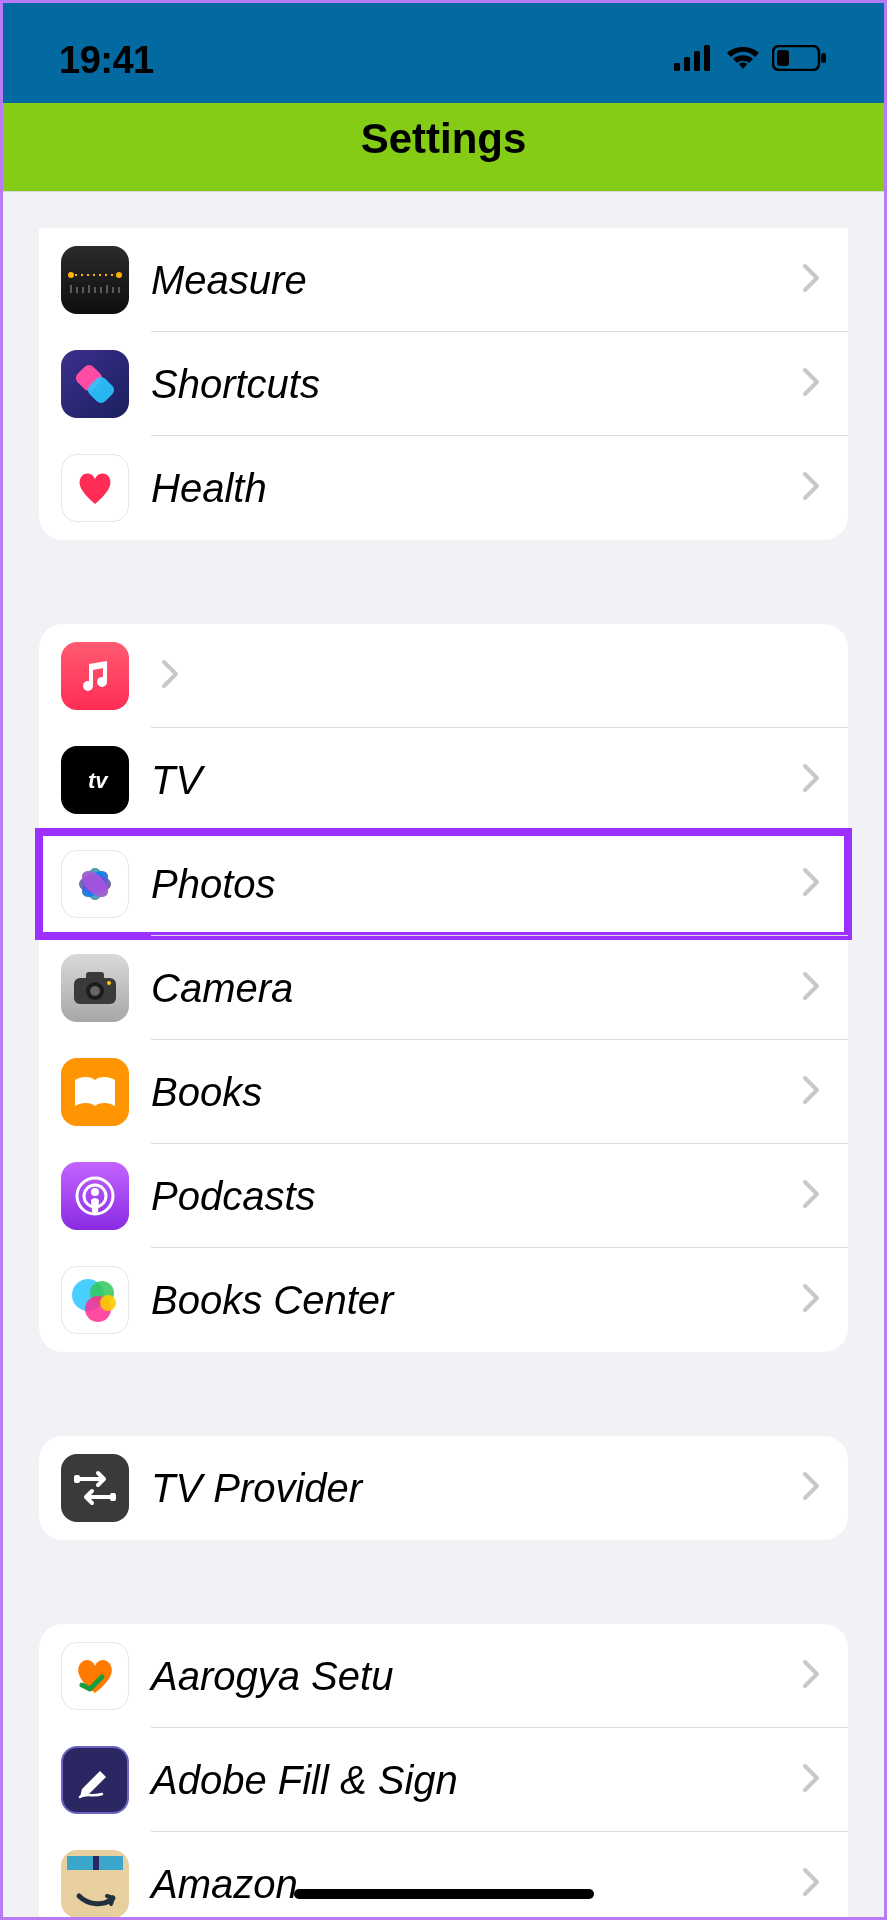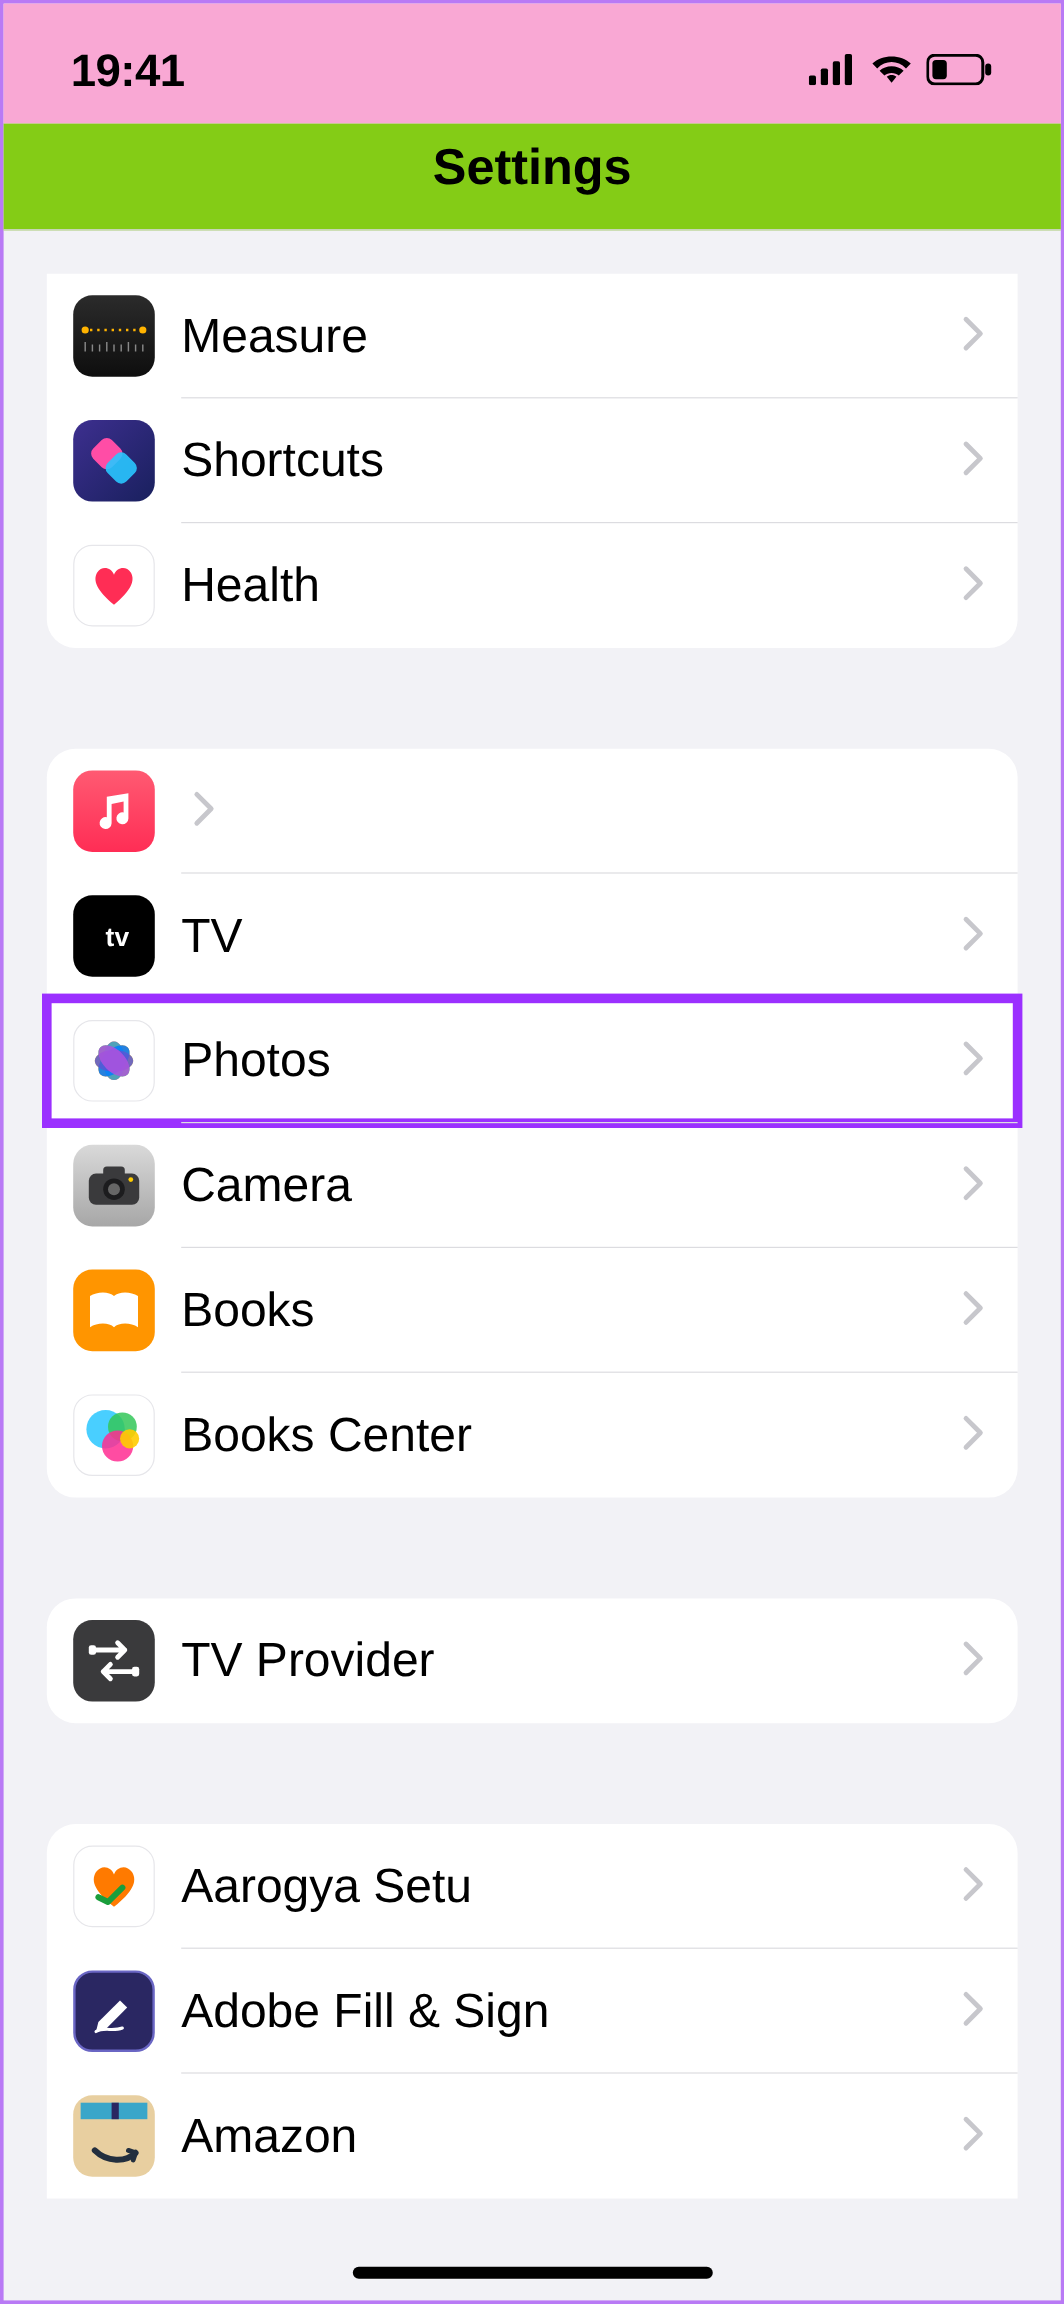--- a/index.html
+++ b/index.html
@@ -18,21 +18,21 @@
     position: relative;
   }
 
   
   .status-bar {
     display: flex;
     align-items: center;
     justify-content: space-between;
     padding: 24px 56px 10px 56px;
     height: 100px;
-    background: #f9a8d4;
+    background: #0369a1;
   }
   .status-time {
     font-size: 38px;
     font-weight: 700;
     letter-spacing: -0.5px;
   }
   .status-icons {
     display: flex;
     align-items: center;
     gap: 10px;
@@ -50,20 +50,21 @@
   }
 
   
   .scroll {
     position: absolute;
     top: 225px;
     bottom: 0;
     left: 0;
     right: 0;
     overflow: hidden;
+    font-style: italic;
   }
   .group {
     background: #ffffff;
     margin: 0 36px 84px 36px;
     border-radius: 24px;
   }
   .group.first { margin-top: 0; border-top-left-radius: 0; border-top-right-radius: 0; }
   
   .group.first { border-radius: 0 0 24px 24px; }
 
@@ -328,20 +329,37 @@
         </div>
         <div class="row-label">Books</div>
         <span class="chevron">
           <svg width="18" height="30" viewBox="0 0 18 30">
               <path d="M3 3 L15 15 L3 27" stroke="#c7c7cc" stroke-width="4" fill="none" stroke-linecap="round" stroke-linejoin="round"></path>
             </svg>
         </span>
         <div class="separator"></div>
       </div>
 
+      <div class="row">
+        <div class="app-icon bg-podcasts">
+          <svg width="48" height="48" viewBox="0 0 48 48">
+            <circle cx="24" cy="24" r="18" fill="none" stroke="#fff" stroke-width="3"></circle>
+            <circle cx="24" cy="24" r="11" fill="none" stroke="#fff" stroke-width="3"></circle>
+            <circle cx="24" cy="20" r="4" fill="#fff"></circle>
+            <path d="M20 28 Q24 24 28 28 L27 40 Q24 42 21 40 Z" fill="#fff"></path>
+          </svg>
+        </div>
+        <div class="row-label">Podcasts</div>
+        <span class="chevron">
+          <svg width="18" height="30" viewBox="0 0 18 30">
+              <path d="M3 3 L15 15 L3 27" stroke="#c7c7cc" stroke-width="4" fill="none" stroke-linecap="round" stroke-linejoin="round"></path>
+            </svg>
+        </span>
+        <div class="separator"></div>
+      </div>
 
       <div class="row">
         <div class="app-icon bg-gamecenter">
           <svg width="54" height="54" viewBox="0 0 54 54">
             <circle cx="20" cy="22" r="16" fill="#29c7ff" opacity="0.85"></circle>
             <circle cx="34" cy="20" r="12" fill="#34c759" opacity="0.85"></circle>
             <circle cx="30" cy="36" r="13" fill="#ff2d92" opacity="0.85"></circle>
             <circle cx="40" cy="30" r="8" fill="#ffcc00" opacity="0.9"></circle>
           </svg>
         </div>

